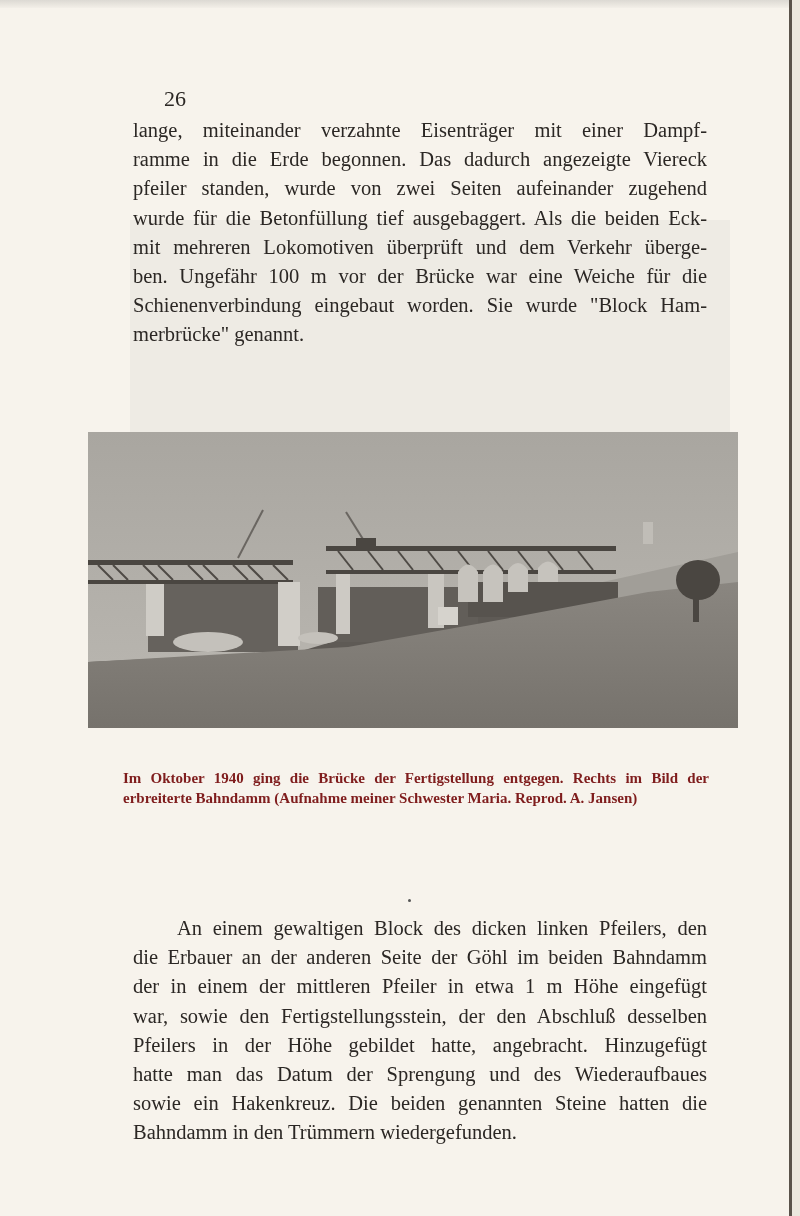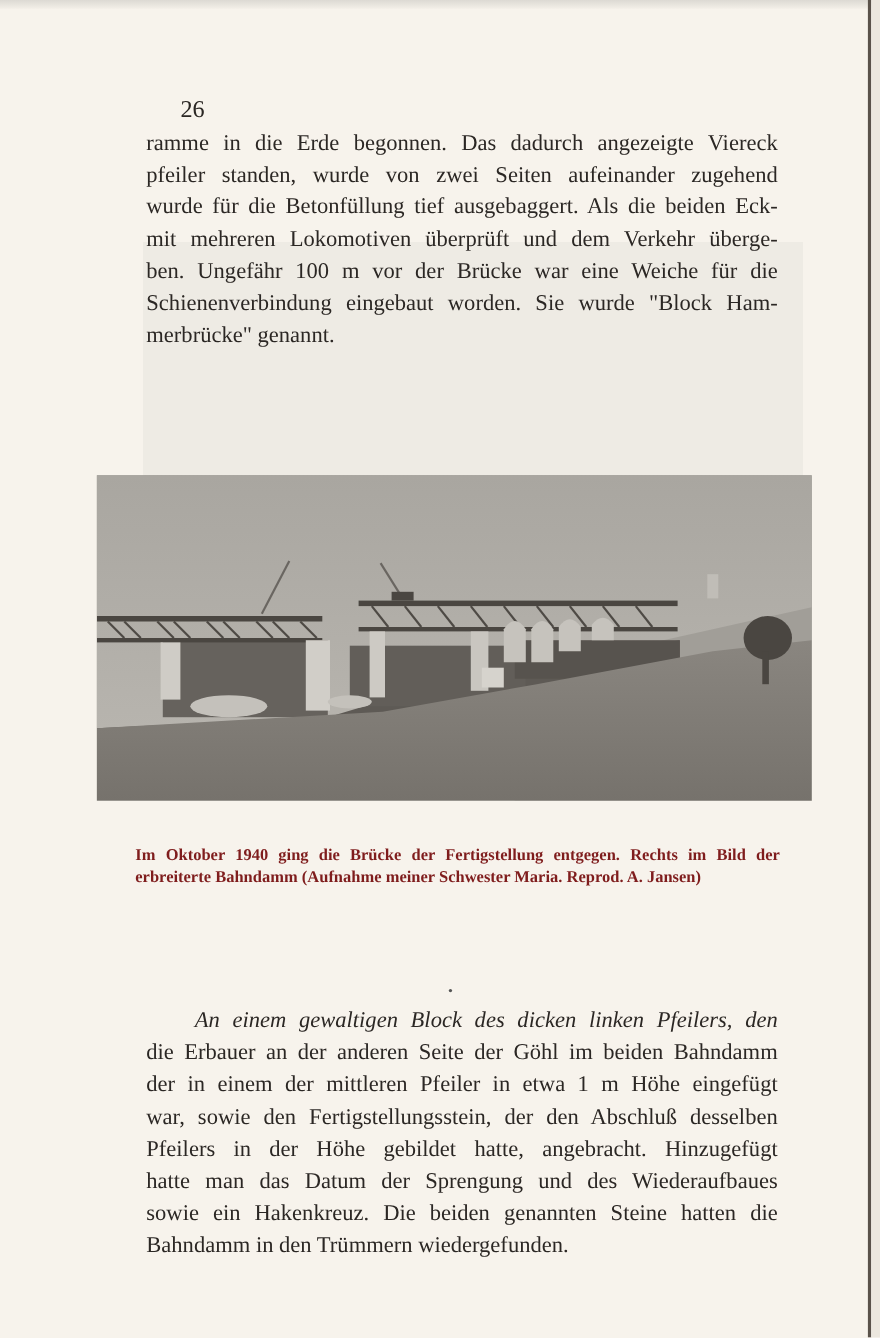--- a/index.html
+++ b/index.html
@@ -34,21 +34,21 @@
     .para {
       position: absolute; left: 133px; width: 574px;
       font-size: 20.5px; line-height: 29.2px;
       text-align: justify;
       margin: 0;
     }
     .para .line { display: block; text-align: justify; text-align-last: justify; white-space: nowrap; }
     .para .line.last { text-align-last: left; }
     .p1 { top: 116px; }
     .p2 { top: 914px; }
-    .p2 .line.first { text-indent: 44px; font-style: italic; }
+    .p2 .line.first { text-indent: 44px; }
     .photo {
       position: absolute; left: 88px; top: 432px; width: 650px; height: 296px;
       overflow: hidden;
       background: #9a9791;
     }
     .photo svg { display: block; }
     .caption {
       position: absolute; left: 123px; top: 768px; width: 586px;
       font-size: 15px; line-height: 20px; font-weight: bold;
       color: #7f1d1d;
@@ -64,20 +64,21 @@
 <body>
 
 <div class="top-strip"></div>
 <div class="bleed"></div>
 <div class="right-edge"></div>
 <div class="right-margin"></div>
 
 <div class="page-number">26</div>
 
 <p class="para p1">
+  <span class="line">lange, miteinander verzahnte Eisenträger mit einer Dampf-</span>
   <span class="line">ramme in die Erde begonnen. Das dadurch angezeigte Viereck</span>
   <span class="line">pfeiler standen, wurde von zwei Seiten aufeinander zugehend</span>
   <span class="line">wurde für die Betonfüllung tief ausgebaggert. Als die beiden Eck-</span>
   <span class="line">mit mehreren Lokomotiven überprüft und dem Verkehr überge-</span>
   <span class="line">ben. Ungefähr 100 m vor der Brücke war eine Weiche für die</span>
   <span class="line">Schienenverbindung eingebaut worden. Sie wurde "Block Ham-</span>
   <span class="line last">merbrücke" genannt.</span>
 </p>
 
 <div class="photo" title="Brücke im Bau, Oktober 1940">

